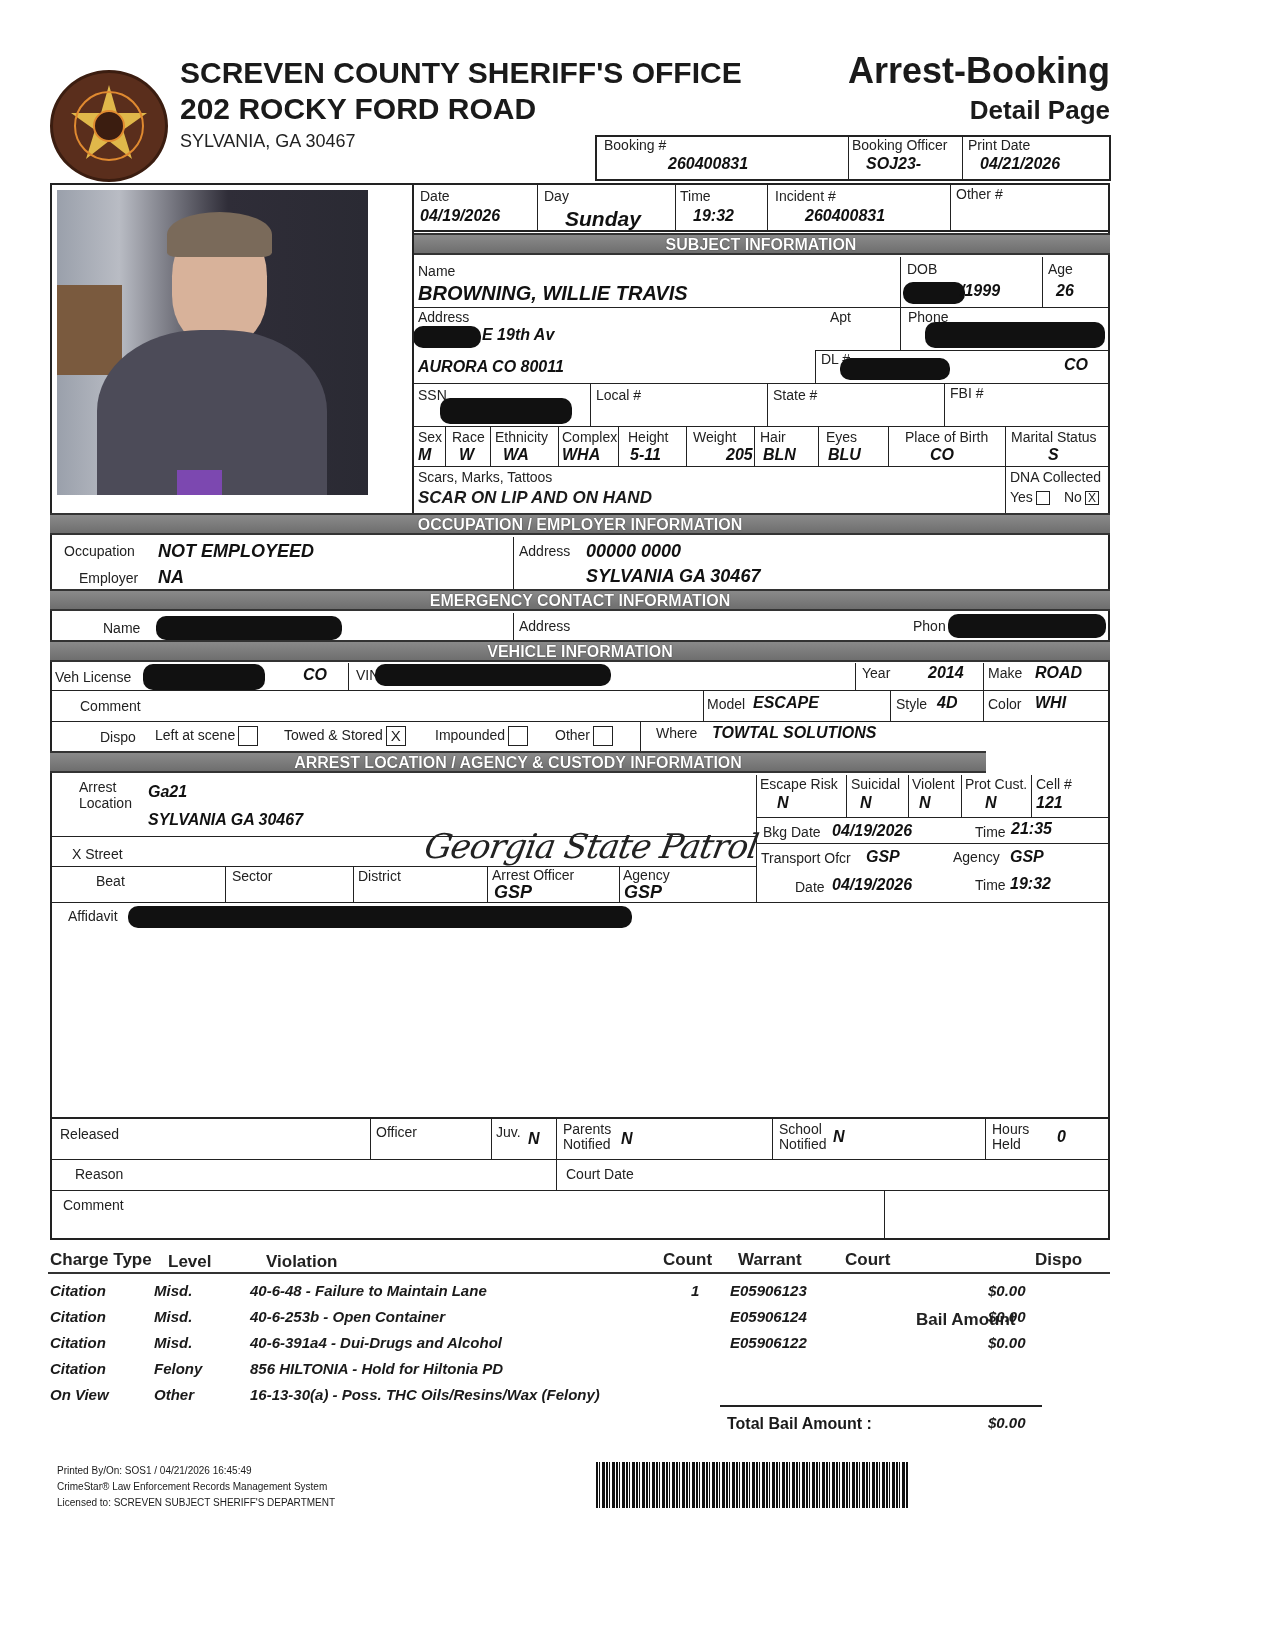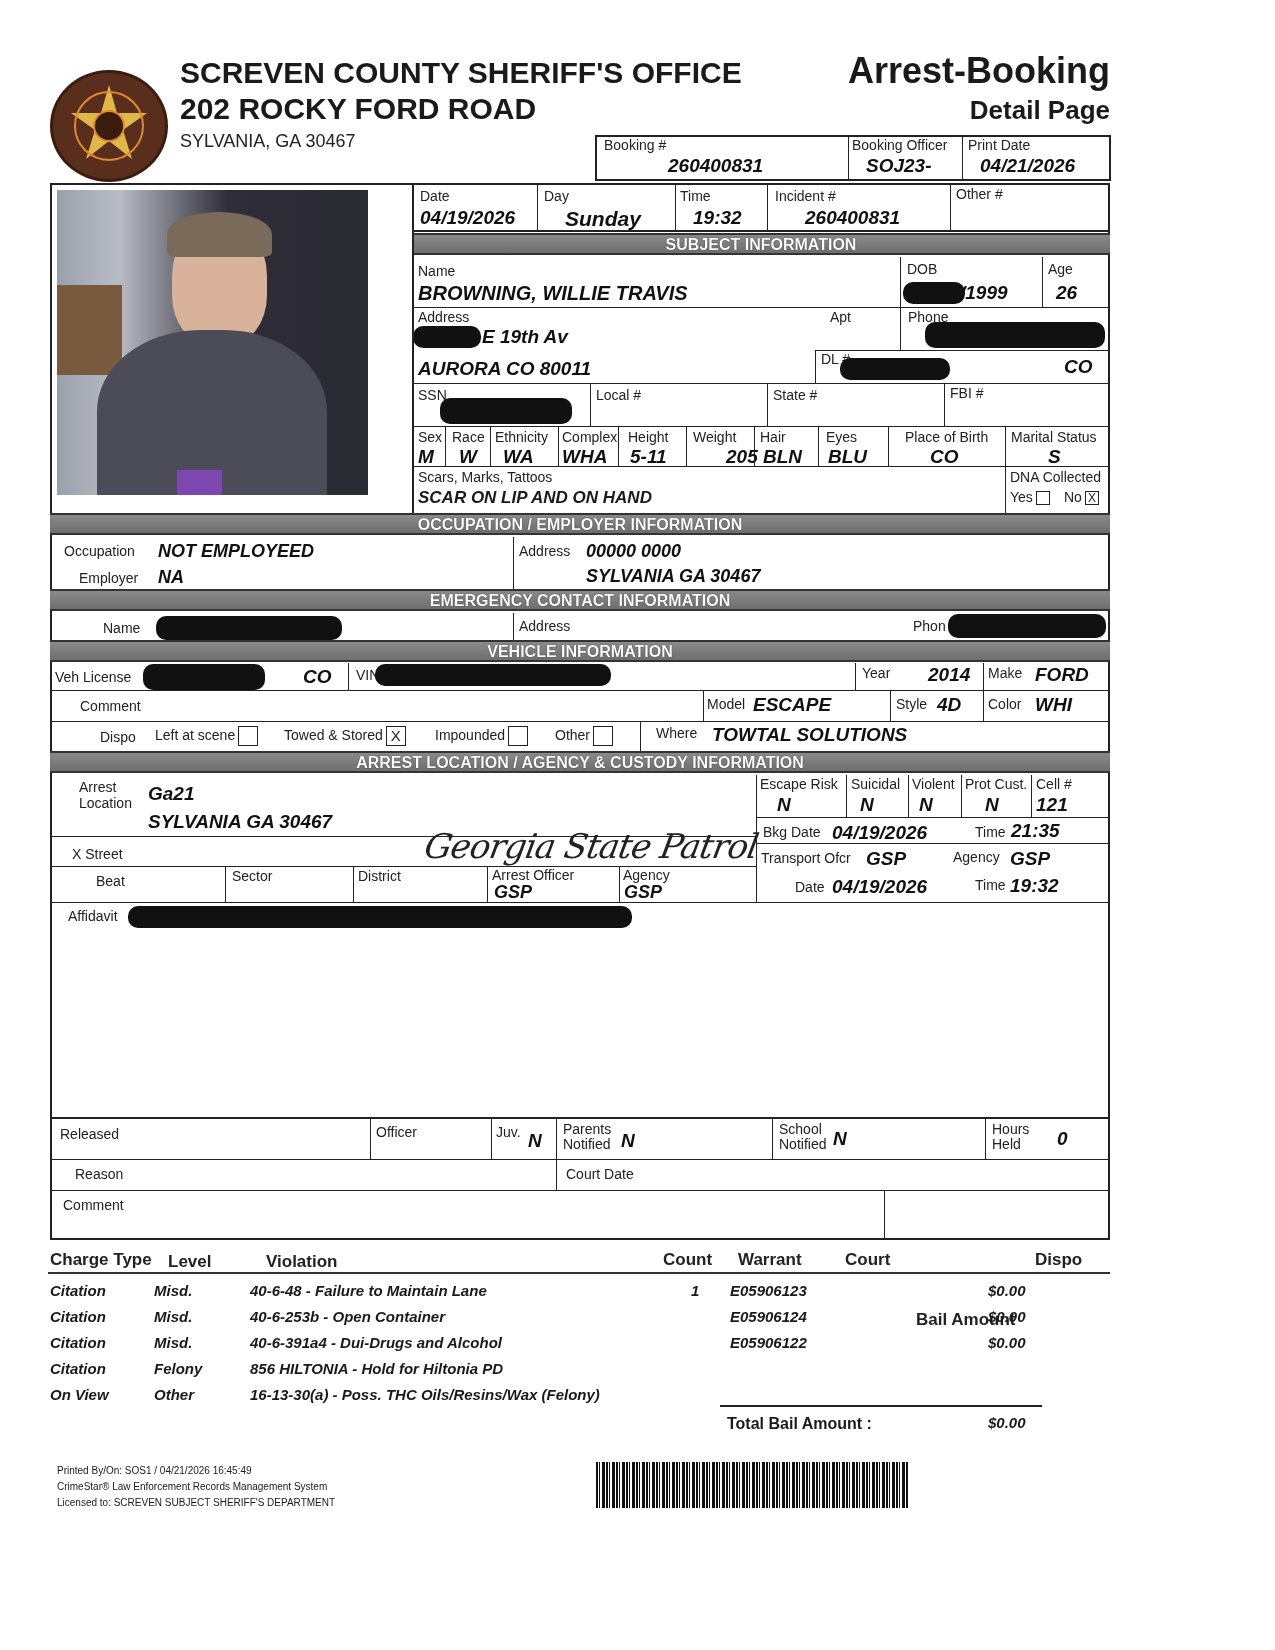--- a/index.html
+++ b/index.html
@@ -1,19 +1,19 @@
 <!DOCTYPE html>
 <html><head>
 <meta charset="utf-8">
 <style>
   * { box-sizing: border-box; margin: 0; padding: 0; }
   body { width: 1275px; height: 1650px; background: #fff; font-family: "Liberation Sans", sans-serif; color: #1a1a1a; position: relative; overflow: hidden; }
   .abs { position: absolute; }
   .lbl { font-size: 14px; color: #222; }
-  .val { font-style: italic; font-weight: bold; font-size: 19px; color: #111; }
+  .val { font-style: italic; font-weight: bold; font-size: 16px; color: #111; }
   .hdr-band { position: absolute; background: linear-gradient(#8a8a8a, #6e6e6e); color: #fff; font-weight: bold; font-size: 16px; text-align: center; line-height: 20px; height: 22px; border-top: 2px solid #333; border-bottom: 2px solid #333; text-shadow: 0 0 1px #000; }
   .box { position: absolute; border: 1px solid #222; }
   .redact { position: absolute; background: #111; border-radius: 10px; }
   .chk { display: inline-block; width: 20px; height: 20px; border: 1.5px solid #222; vertical-align: middle; text-align: center; font-size: 15px; line-height: 18px; margin-left: 3px; }
   .chg-row { position: absolute; left: 52px; width: 1040px; font-style: italic; font-weight: bold; font-size: 15px; }
   .chg-row span { position: absolute; top: 0; }
 </style>
 </head>
 <body>
 
@@ -164,42 +164,42 @@
 <div class="redact" style="left:143px;top:664px;width:122px;height:26px;"></div>
 <div class="abs val" style="left:303px;top:666px;">CO</div>
 <div class="abs" style="left:348px;top:663px;width:1px;height:27px;background:#222;"></div>
 <div class="abs lbl" style="left:356px;top:667px;">VIN</div>
 <div class="redact" style="left:375px;top:664px;width:236px;height:22px;"></div>
 <div class="abs" style="left:855px;top:663px;width:1px;height:27px;background:#222;"></div>
 <div class="abs lbl" style="left:862px;top:665px;">Year</div>
 <div class="abs val" style="left:928px;top:664px;">2014</div>
 <div class="abs" style="left:983px;top:663px;width:1px;height:58px;background:#222;"></div>
 <div class="abs lbl" style="left:988px;top:665px;">Make</div>
-<div class="abs val" style="left:1035px;top:664px;">FORD</div>
+<div class="abs val" style="left:1035px;top:664px;">ROAD</div>
 <div class="abs" style="left:50px;top:690px;width:1060px;height:1px;background:#222;"></div>
 <div class="abs lbl" style="left:80px;top:698px;">Comment</div>
 <div class="abs" style="left:703px;top:690px;width:1px;height:31px;background:#222;"></div>
 <div class="abs lbl" style="left:707px;top:696px;">Model</div>
 <div class="abs val" style="left:753px;top:694px;">ESCAPE</div>
 <div class="abs" style="left:890px;top:690px;width:1px;height:31px;background:#222;"></div>
 <div class="abs lbl" style="left:896px;top:696px;">Style</div>
 <div class="abs val" style="left:937px;top:694px;">4D</div>
 <div class="abs lbl" style="left:988px;top:696px;">Color</div>
 <div class="abs val" style="left:1035px;top:694px;">WHI</div>
 <div class="abs" style="left:50px;top:721px;width:1060px;height:1px;background:#222;"></div>
 <div class="abs lbl" style="left:100px;top:729px;">Dispo</div>
 <div class="abs lbl" style="left:155px;top:726px;"><span>Left at scene</span><span class="chk"></span></div>
 <div class="abs lbl" style="left:284px;top:726px;"><span>Towed &amp; Stored</span><span class="chk">X</span></div>
 <div class="abs lbl" style="left:435px;top:726px;"><span>Impounded</span><span class="chk"></span></div>
 <div class="abs lbl" style="left:555px;top:726px;"><span>Other</span><span class="chk"></span></div>
 <div class="abs" style="left:640px;top:721px;width:1px;height:30px;background:#222;"></div>
 <div class="abs lbl" style="left:656px;top:725px;">Where</div>
 <div class="abs val" style="left:712px;top:724px;">TOWTAL SOLUTIONS</div>
 
-<div class="hdr-band" style="left:50px;top:751px;width:1060px;">ARREST LOCATION / AGENCY &amp; CUSTODY INFORMATION</div>
+<div class="hdr-band" style="left:50px;top:751px;width:936px;">ARREST LOCATION / AGENCY &amp; CUSTODY INFORMATION</div>
 <div class="abs lbl" style="left:79px;top:779px;width:60px;line-height:16px;">Arrest Location</div>
 <div class="abs val" style="left:148px;top:783px;">Ga21</div>
 <div class="abs val" style="left:148px;top:811px;">SYLVANIA GA 30467</div>
 <div class="abs" style="left:50px;top:836px;width:706px;height:1px;background:#222;"></div>
 <div class="abs lbl" style="left:72px;top:846px;">X Street</div>
 <div class="abs" style="left:425px;top:826px;font-family:'DejaVu Serif',serif;font-style:italic;font-size:34px;color:#222;letter-spacing:-1px;transform:skewX(-10deg);">Georgia State Patrol</div>
 <div class="abs" style="left:50px;top:866px;width:706px;height:1px;background:#222;"></div>
 <div class="abs lbl" style="left:96px;top:873px;">Beat</div>
 <div class="abs" style="left:225px;top:866px;width:1px;height:36px;background:#222;"></div>
 <div class="abs lbl" style="left:232px;top:868px;">Sector</div>

